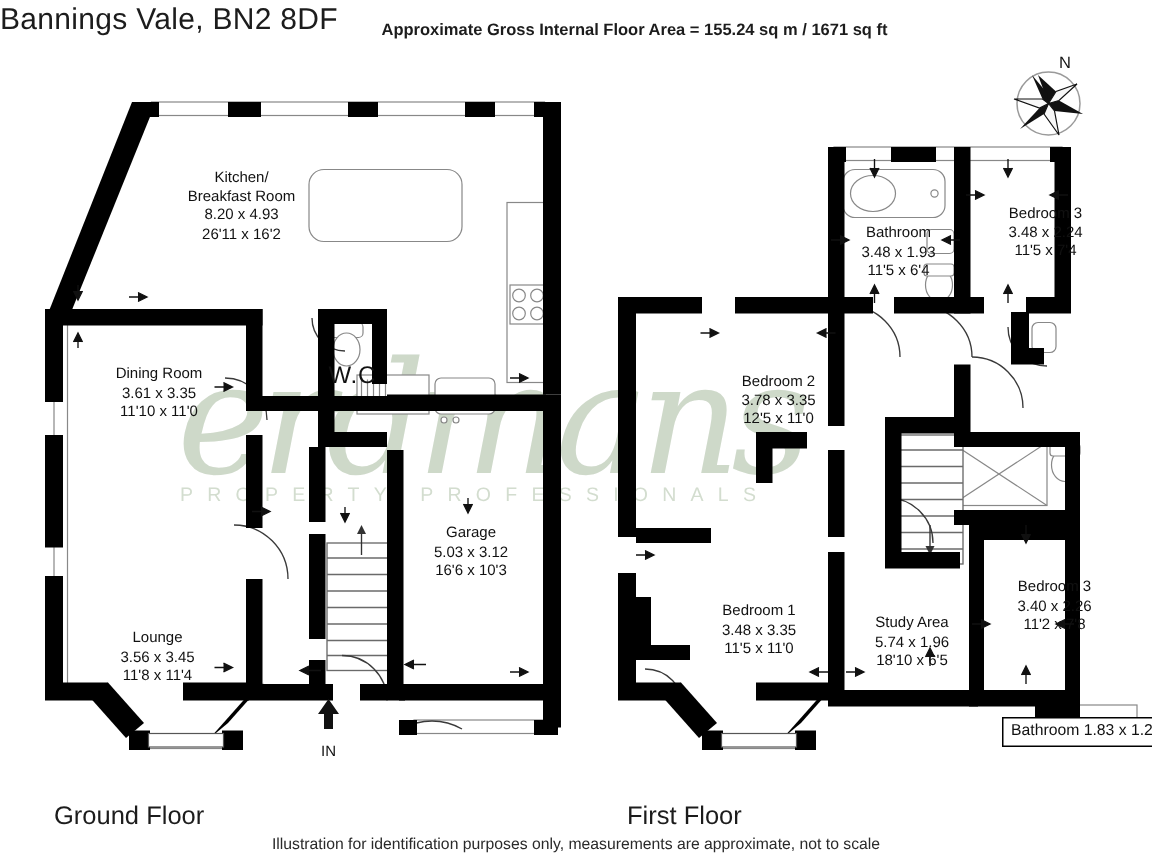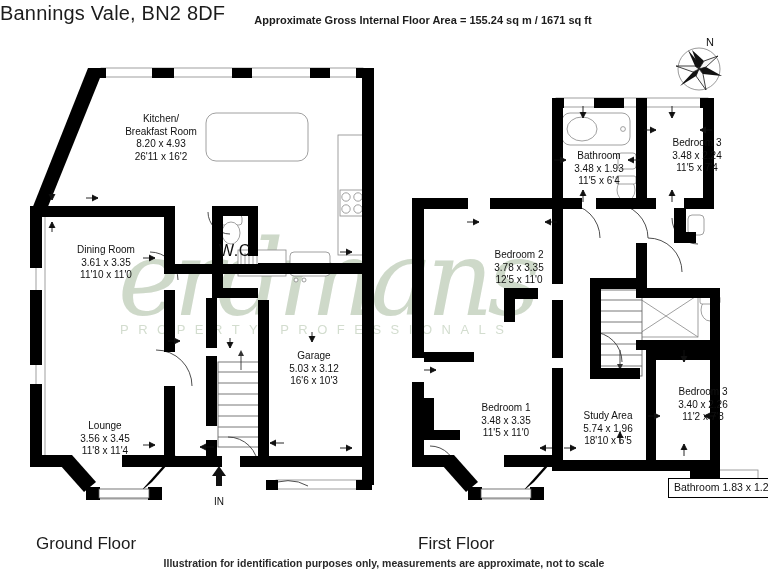--- a/index.html
+++ b/index.html
@@ -52,21 +52,20 @@
   #first-floor-caption  { left: 418px; top: 534px; }
 
   #disclaimer {
     position: absolute;
     top: 557px;
     left: 0;
     width: 768px;
     text-align: center;
     font-size: 10.5px;
     color: #2a2a2a;
-    font-weight: bold;
   }
 
   
   #plan-canvas {
     position: absolute;
     left: 0;
     top: 0;
     width: 768px;
     height: 576px;
   }

